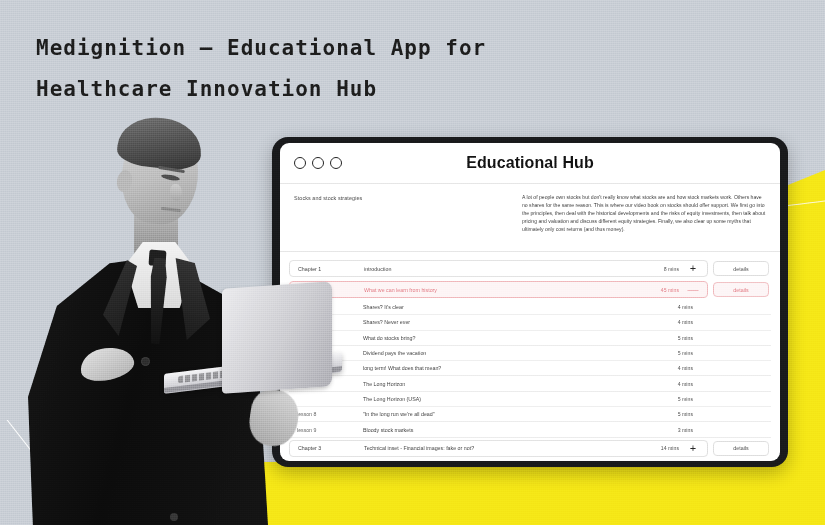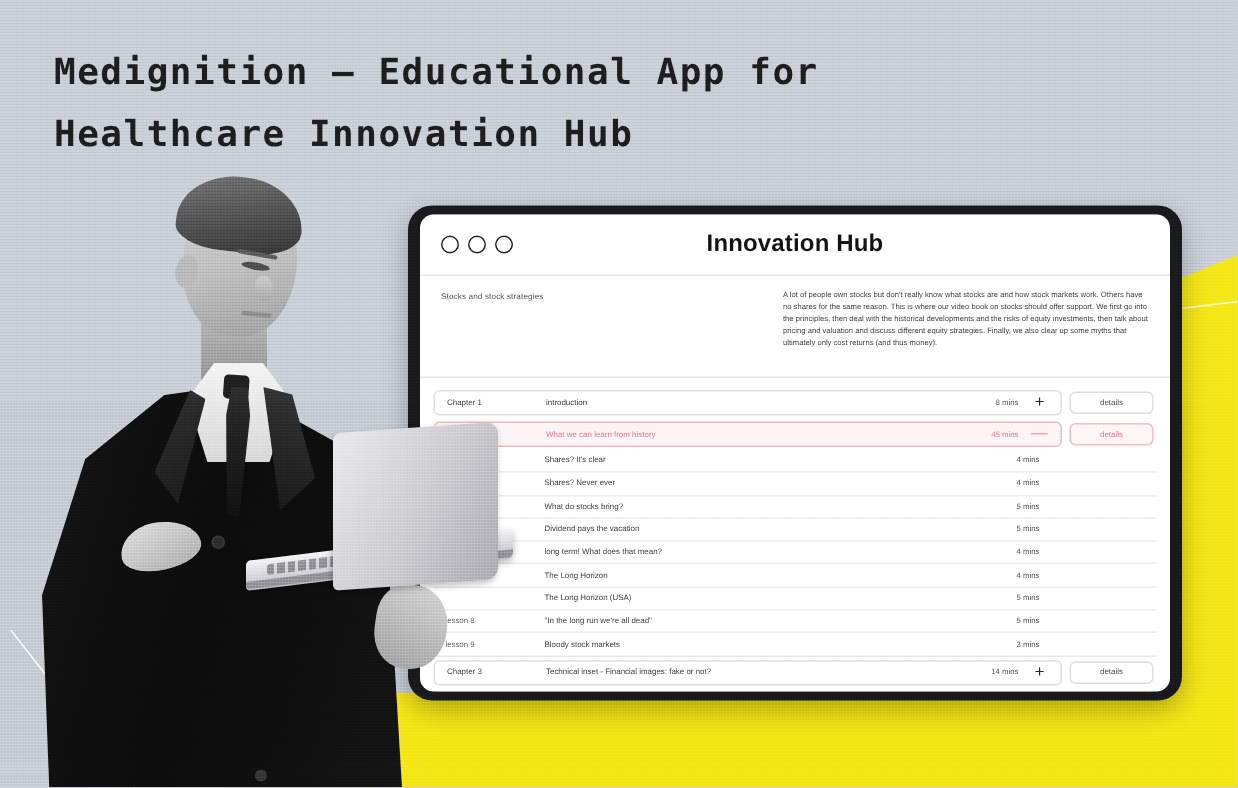--- a/index.html
+++ b/index.html
@@ -83,21 +83,21 @@
     transform-origin: left top;
   }
 
   
   .title {
     position: absolute;
     left: 36px; top: 28px;
     width: 700px;
     z-index: 30;
     font-family: "DejaVu Sans Mono", "Liberation Mono", monospace;
-    font-size: 24px;
+    font-size: 21px;
     font-weight: 700;
     line-height: 41px;
     letter-spacing: 1px;
     color: #1b1b1b;
     white-space: pre-line;
   }
 
   
   .device {
     position: absolute;
@@ -483,21 +483,21 @@
   <div class="device"></div>
 
   <div class="screen">
 
     <div class="app-header">
       <div class="dots">
         <span class="dot"></span>
         <span class="dot"></span>
         <span class="dot"></span>
       </div>
-      <div class="app-title">Innovation Hub</div>
+      <div class="app-title">Educational Hub</div>
     </div>
 
     <div class="intro">
       <div class="intro-label">Stocks and stock strategies</div>
       <div class="intro-body">A lot of people own stocks but don't really know what stocks are and how stock markets work. Others have no shares for the same reason. This is where our video book on stocks should offer support. We first go into the principles, then deal with the historical developments and the risks of equity investments, then talk about pricing and valuation and discuss different equity strategies. Finally, we also clear up some myths that ultimately only cost returns (and thus money).</div>
     </div>
 
     <div class="list" id="row-list">
         <div class="chapter-wrap">
           <div class="chapter-row">

